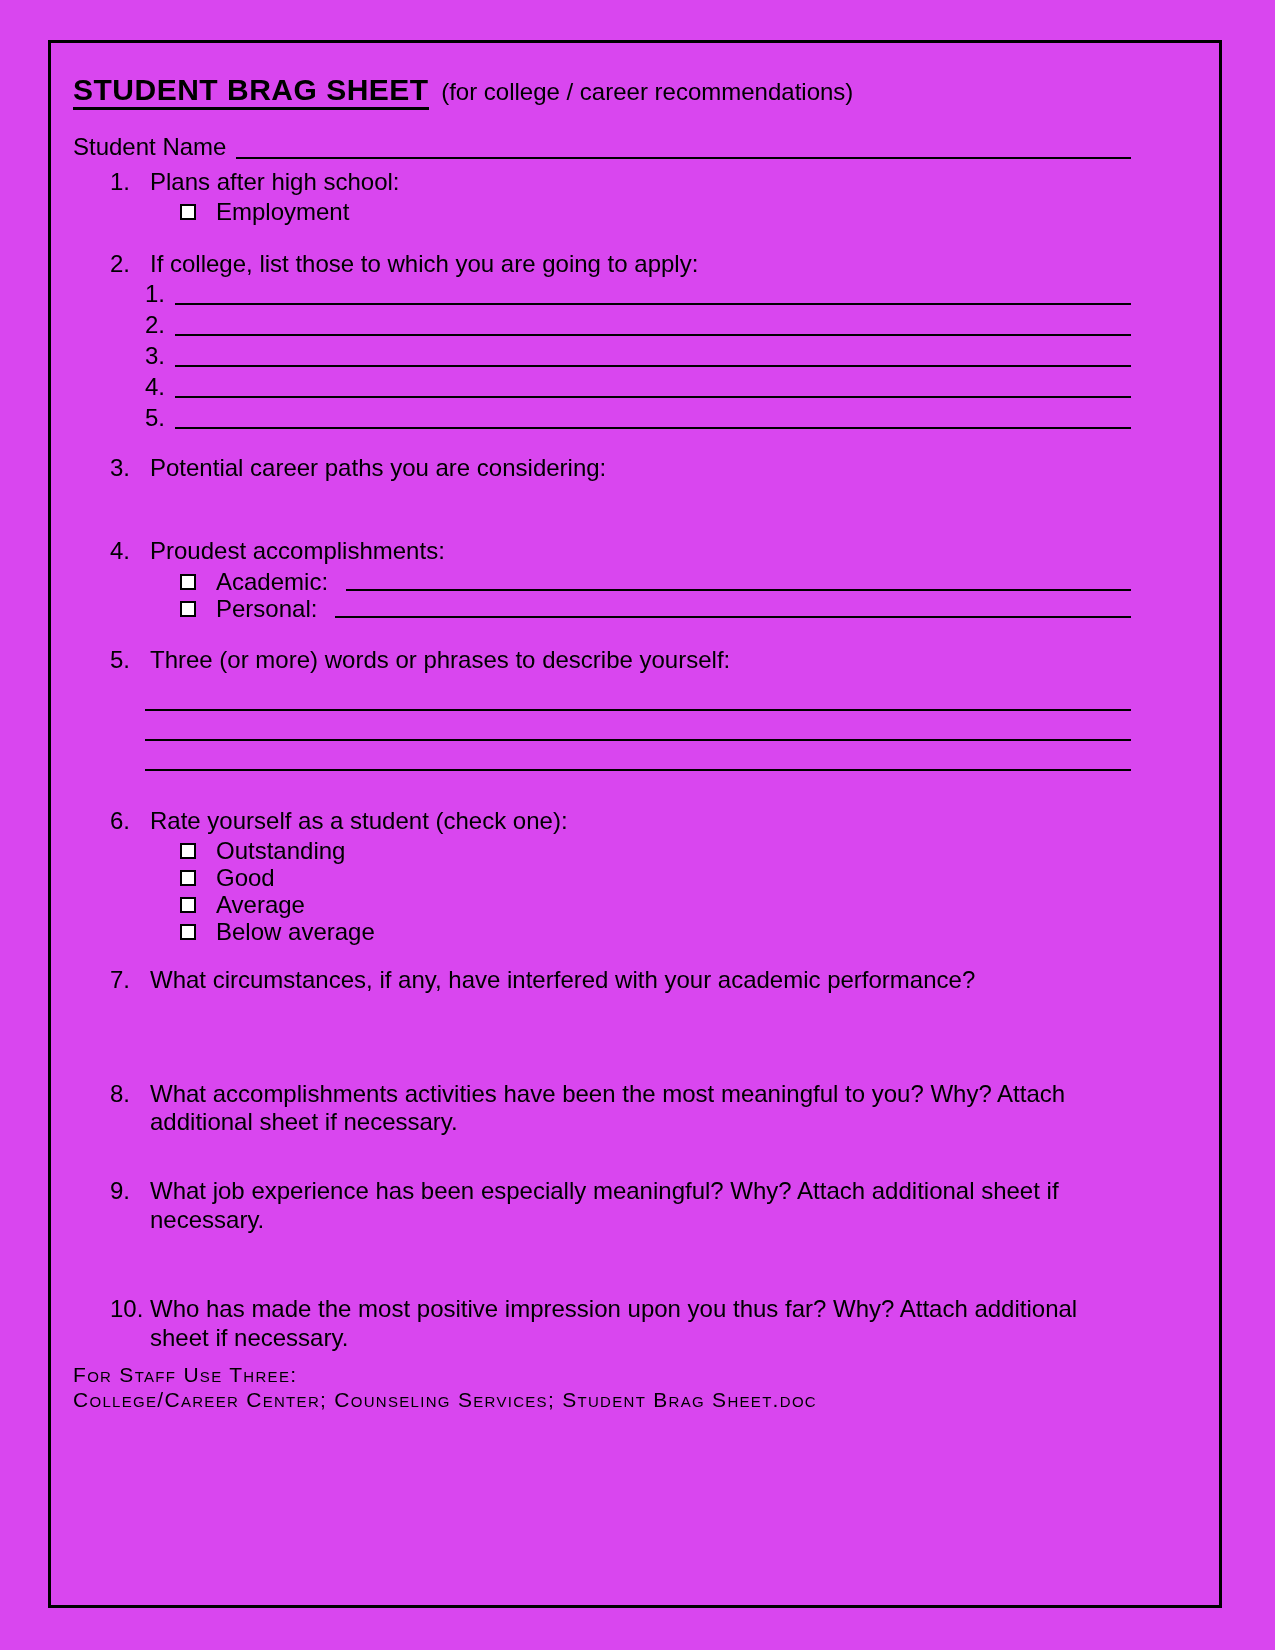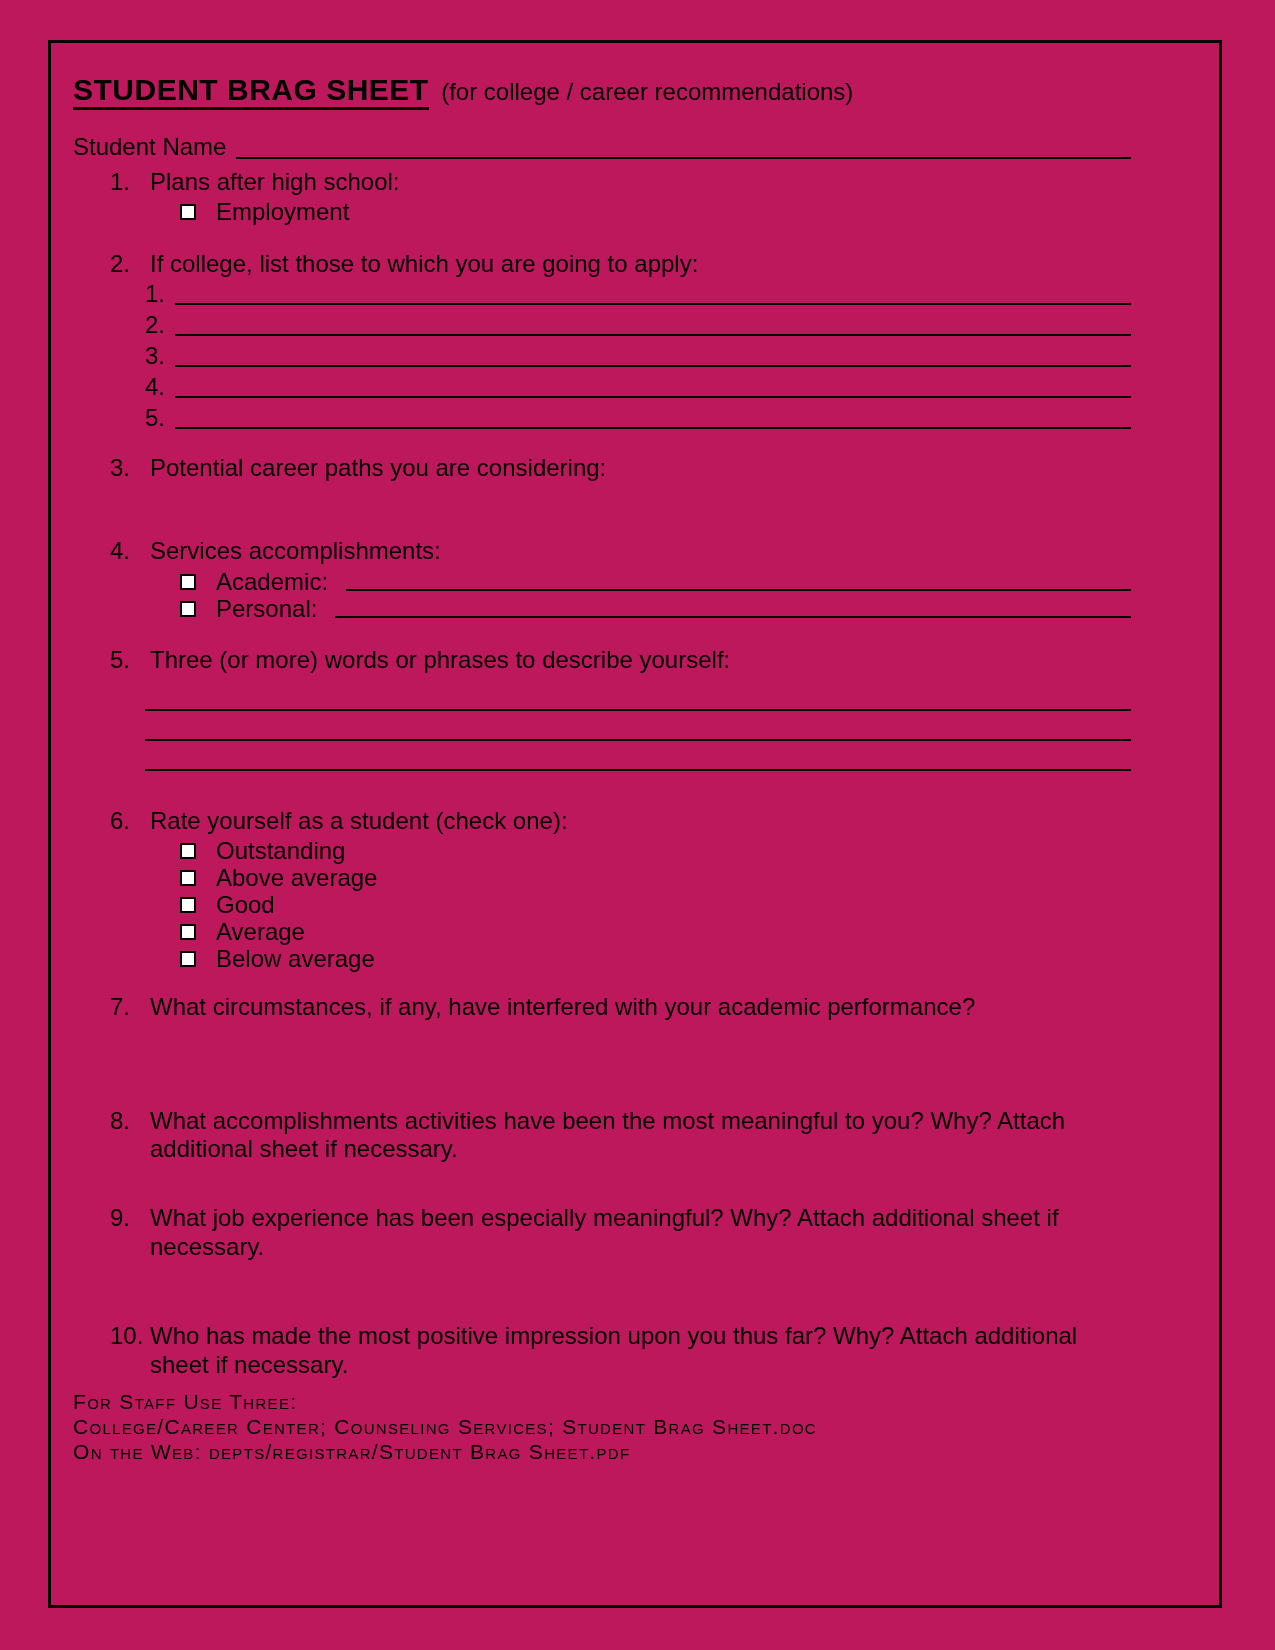--- a/index.html
+++ b/index.html
@@ -1,17 +1,17 @@
 <!DOCTYPE html>
 <html><head>
 <meta charset="utf-8">
 <style>
   html,body{margin:0;padding:0;}
   body{width:1275px;height:1650px;background:#fff;color:#000;font-family:"Liberation Sans",sans-serif;}
-  .page{position:relative;width:1275px;height:1650px;background:#be185d;overflow:hidden;}
+  .page{position:relative;width:1275px;height:1650px;background:#d946ef;overflow:hidden;}
   .sheet{position:absolute;left:48px;top:40px;width:1174px;height:1568px;border:3px solid #000;
          padding:30px 88px 0 22px;box-sizing:border-box;overflow:hidden;}
 
   .title-row{margin-bottom:22px;}
   .title{font-size:30px;font-weight:bold;border-bottom:3px solid #000;padding-bottom:1px;letter-spacing:.5px;}
   .title-suffix{font-size:24px;margin-left:8px;}
 
   .notice{font-size:25px;font-weight:bold;text-align:center;margin-bottom:25px;line-height:1.15;}
 
   .name-row{display:flex;align-items:flex-end;font-size:24px;height:32px;margin-bottom:7px;}
@@ -106,21 +106,21 @@
       </div>
     </div>
 
     <div class="q q3">
       <span class="q-num">3.</span>
       <span class="q-text">Potential career paths you are considering:</span>
     </div>
 
     <div class="q">
       <span class="q-num">4.</span>
-      <span class="q-text">Services accomplishments:</span>
+      <span class="q-text">Proudest accomplishments:</span>
     </div>
     <div class="acc">
       <div class="acc-row">
         <span class="cb"></span>
         <span class="opt-label">Academic:</span>
         <span class="fill"></span>
       </div>
       <div class="acc-row">
         <span class="cb"></span>
         <span class="opt-label">Personal:</span>
@@ -139,24 +139,20 @@
     </div>
 
     <div class="q">
       <span class="q-num">6.</span>
       <span class="q-text">Rate yourself as a student (check one):</span>
     </div>
     <div class="opts q6opts">
       <div class="opt">
         <span class="cb"></span>
         <span>Outstanding</span>
-      </div>
-      <div class="opt">
-        <span class="cb"></span>
-        <span>Above average</span>
       </div>
       <div class="opt">
         <span class="cb"></span>
         <span>Good</span>
       </div>
       <div class="opt">
         <span class="cb"></span>
         <span>Average</span>
       </div>
       <div class="opt">
@@ -181,17 +177,16 @@
     </div>
 
     <div class="q q10">
       <span class="q-num">10.</span>
       <span class="q-text">Who has made the most positive impression upon you thus far?  Why?  Attach additional sheet if necessary.</span>
     </div>
 
     <div class="footer">
       <div>For Staff Use Three:</div>
       <div>College/Career Center; Counseling Services; Student Brag Sheet.doc</div>
-      <div>On the Web:  depts/registrar/Student Brag Sheet.pdf</div>
     </div>
 
   </div>
 </div>
 
 </body></html>

